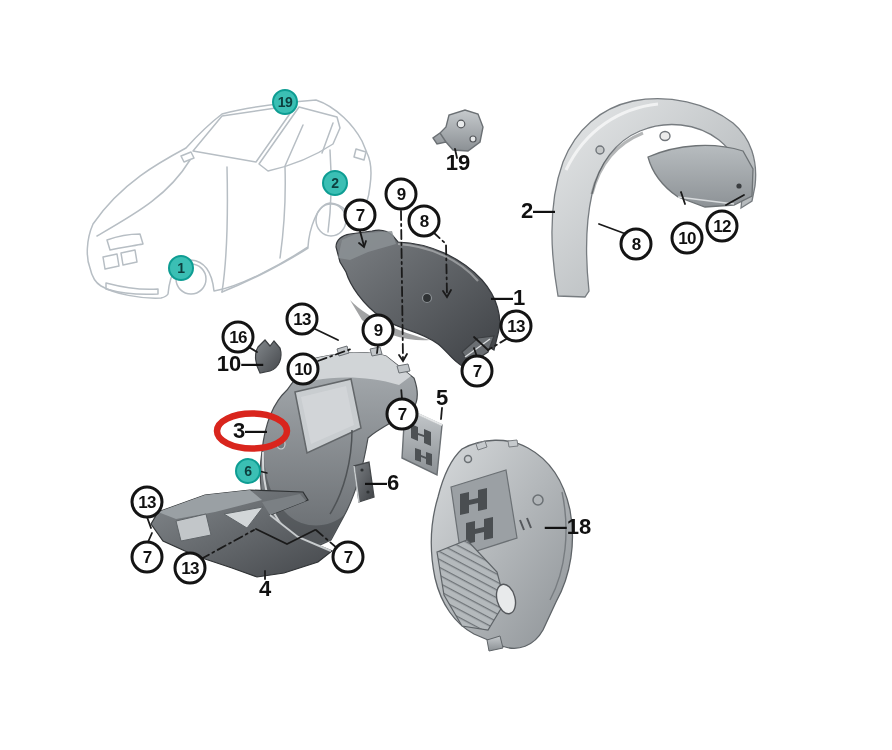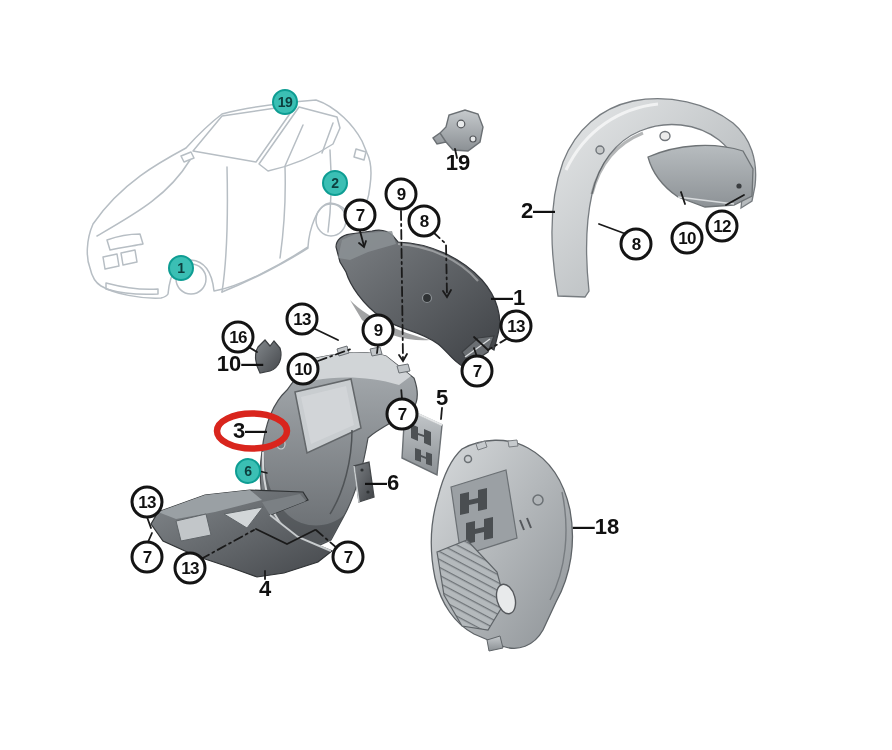--- a/index.html
+++ b/index.html
@@ -260,16 +260,16 @@
       <div class="teal-marker" style="left: 181px; top: 268px;">1</div>
       <div class="teal-marker" style="left: 248px; top: 471px;">6</div>
       <div class="plain-label" style="left: 458px; top: 163px;">19</div>
       <div class="plain-label" style="left: 538px; top: 211px;">2—</div>
       <div class="plain-label" style="left: 508px; top: 298px;">—1</div>
       <div class="plain-label" style="left: 240px; top: 364px;">10—</div>
       <div class="plain-label" style="left: 250px; top: 431px;">3—</div>
       <div class="plain-label" style="left: 442px; top: 398px;">5</div>
       <div class="plain-label" style="left: 382px; top: 483px;">—6</div>
       <div class="plain-label" style="left: 265px; top: 589px;">4</div>
-      <div class="plain-label" style="left: 596px; top: 527px;">—18</div>
+      <div class="plain-label" style="left: 568px; top: 527px;">—18</div>
     </div>
 
 </div>
 
 </body></html>

